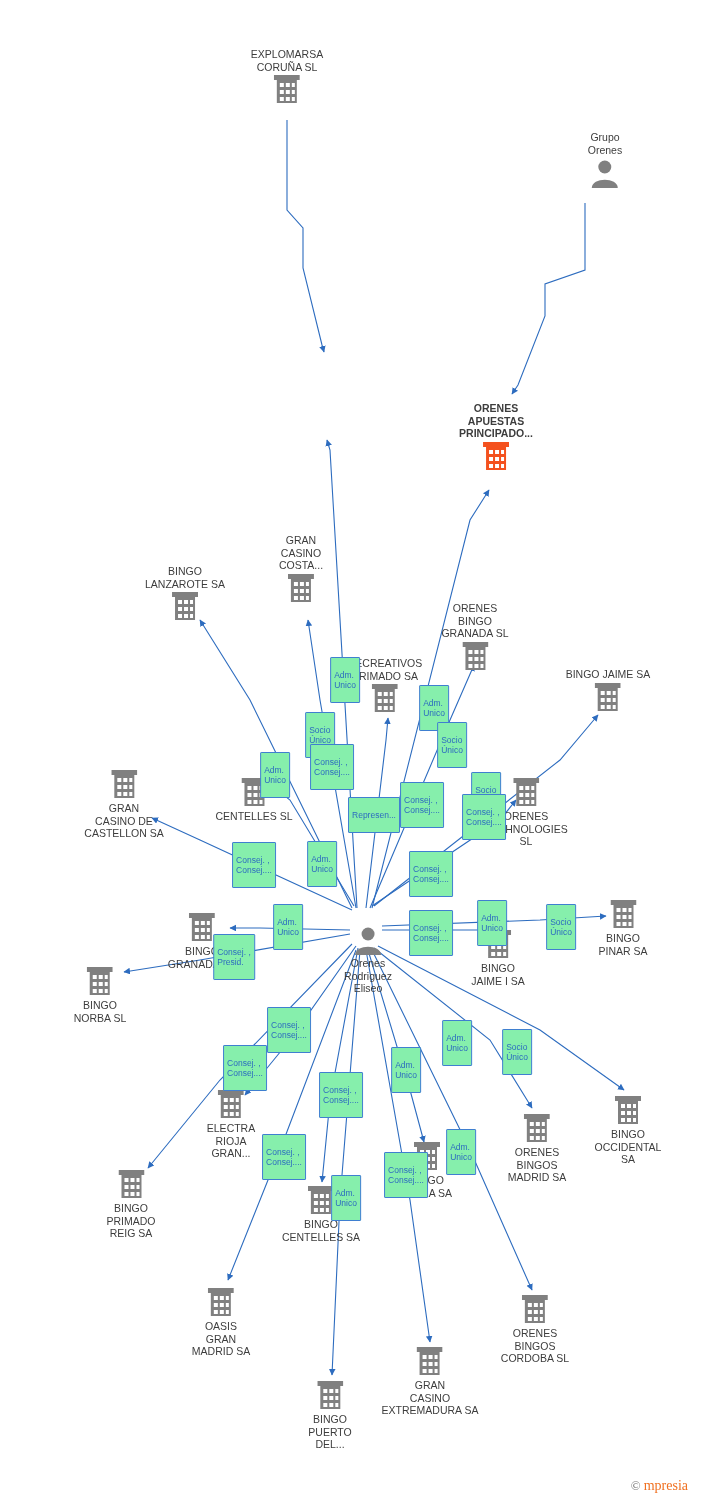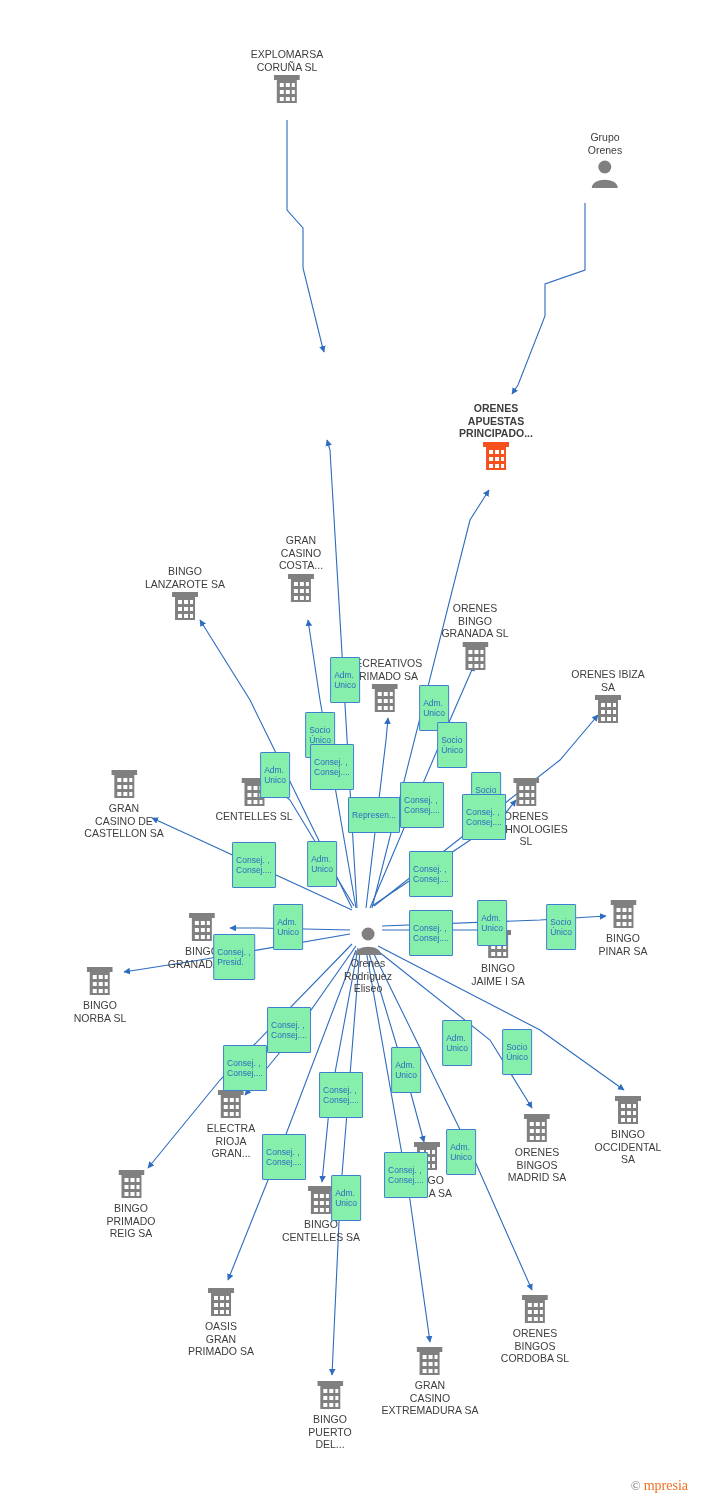--- a/index.html
+++ b/index.html
@@ -250,21 +250,21 @@
           <rect x="12" y="15" width="4" height="4"></rect>
           <rect x="18" y="15" width="3" height="4"></rect>
           <rect x="6" y="22" width="4" height="4"></rect>
           <rect x="12" y="22" width="4" height="4"></rect>
           <rect x="18" y="22" width="3" height="4"></rect>
         </g>
     </svg>
   </div>
 
   <div class="node" style="left:608px; top:668px;">
-    <div class="label">ORENES IBIZA SA</div>
+    <div class="label">BINGO JAIME SA</div>
     <svg class="glyph" width="26" height="30" viewBox="0 0 26 30">
       <rect x="3" y="4" width="20" height="24" fill="#808080"></rect>
       <rect x="0" y="0" width="26" height="5" fill="#808080"></rect>
       <g fill="#ffffff">
           <rect x="6" y="8" width="4" height="4"></rect>
           <rect x="12" y="8" width="4" height="4"></rect>
           <rect x="18" y="8" width="3" height="4"></rect>
           <rect x="6" y="15" width="4" height="4"></rect>
           <rect x="12" y="15" width="4" height="4"></rect>
           <rect x="18" y="15" width="3" height="4"></rect>
@@ -560,21 +560,21 @@
           <rect x="6" y="15" width="4" height="4"></rect>
           <rect x="12" y="15" width="4" height="4"></rect>
           <rect x="18" y="15" width="3" height="4"></rect>
           <rect x="6" y="22" width="4" height="4"></rect>
           <rect x="12" y="22" width="4" height="4"></rect>
           <rect x="18" y="22" width="3" height="4"></rect>
         </g>
     </svg>
     <div class="label below">OASIS
 GRAN
-PRIMADO SA</div>
+MADRID SA</div>
   </div>
 
   <div class="node" style="left:535px; top:1295px;">
     <svg class="glyph" width="26" height="30" viewBox="0 0 26 30">
       <rect x="3" y="4" width="20" height="24" fill="#808080"></rect>
       <rect x="0" y="0" width="26" height="5" fill="#808080"></rect>
       <g fill="#ffffff">
           <rect x="6" y="8" width="4" height="4"></rect>
           <rect x="12" y="8" width="4" height="4"></rect>
           <rect x="18" y="8" width="3" height="4"></rect>

